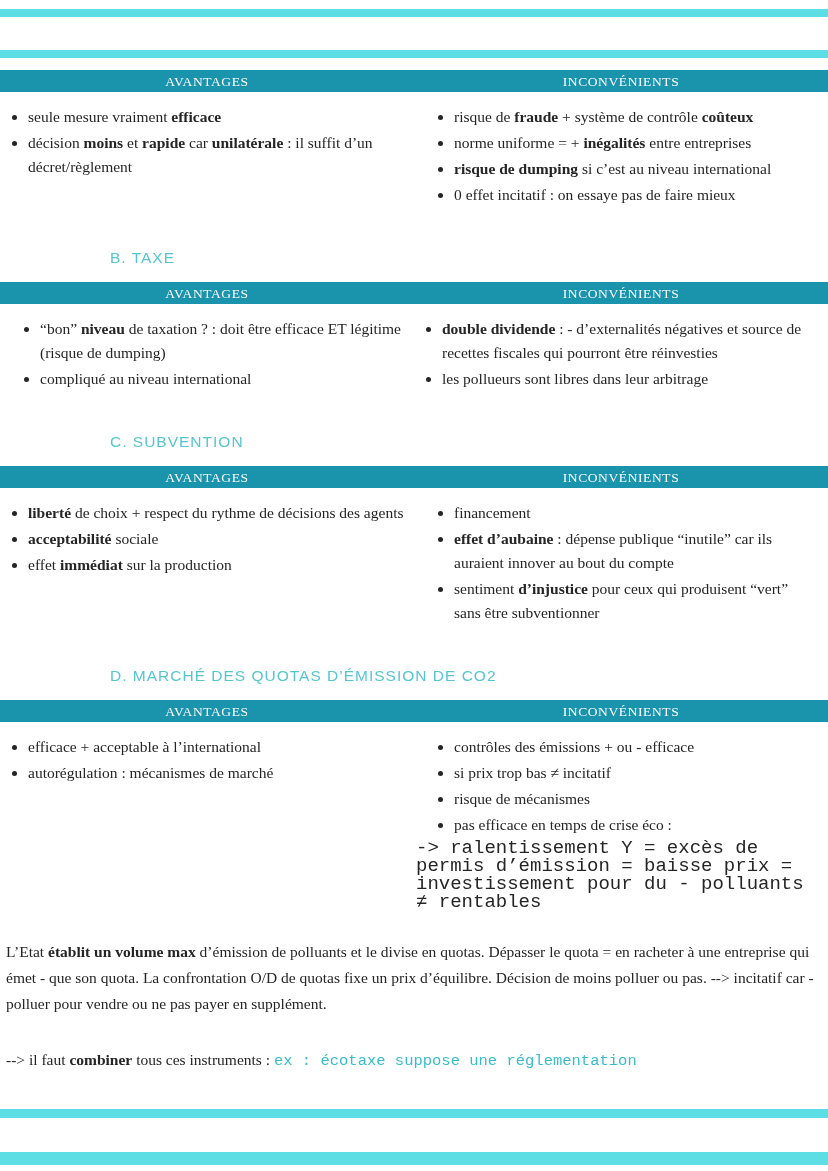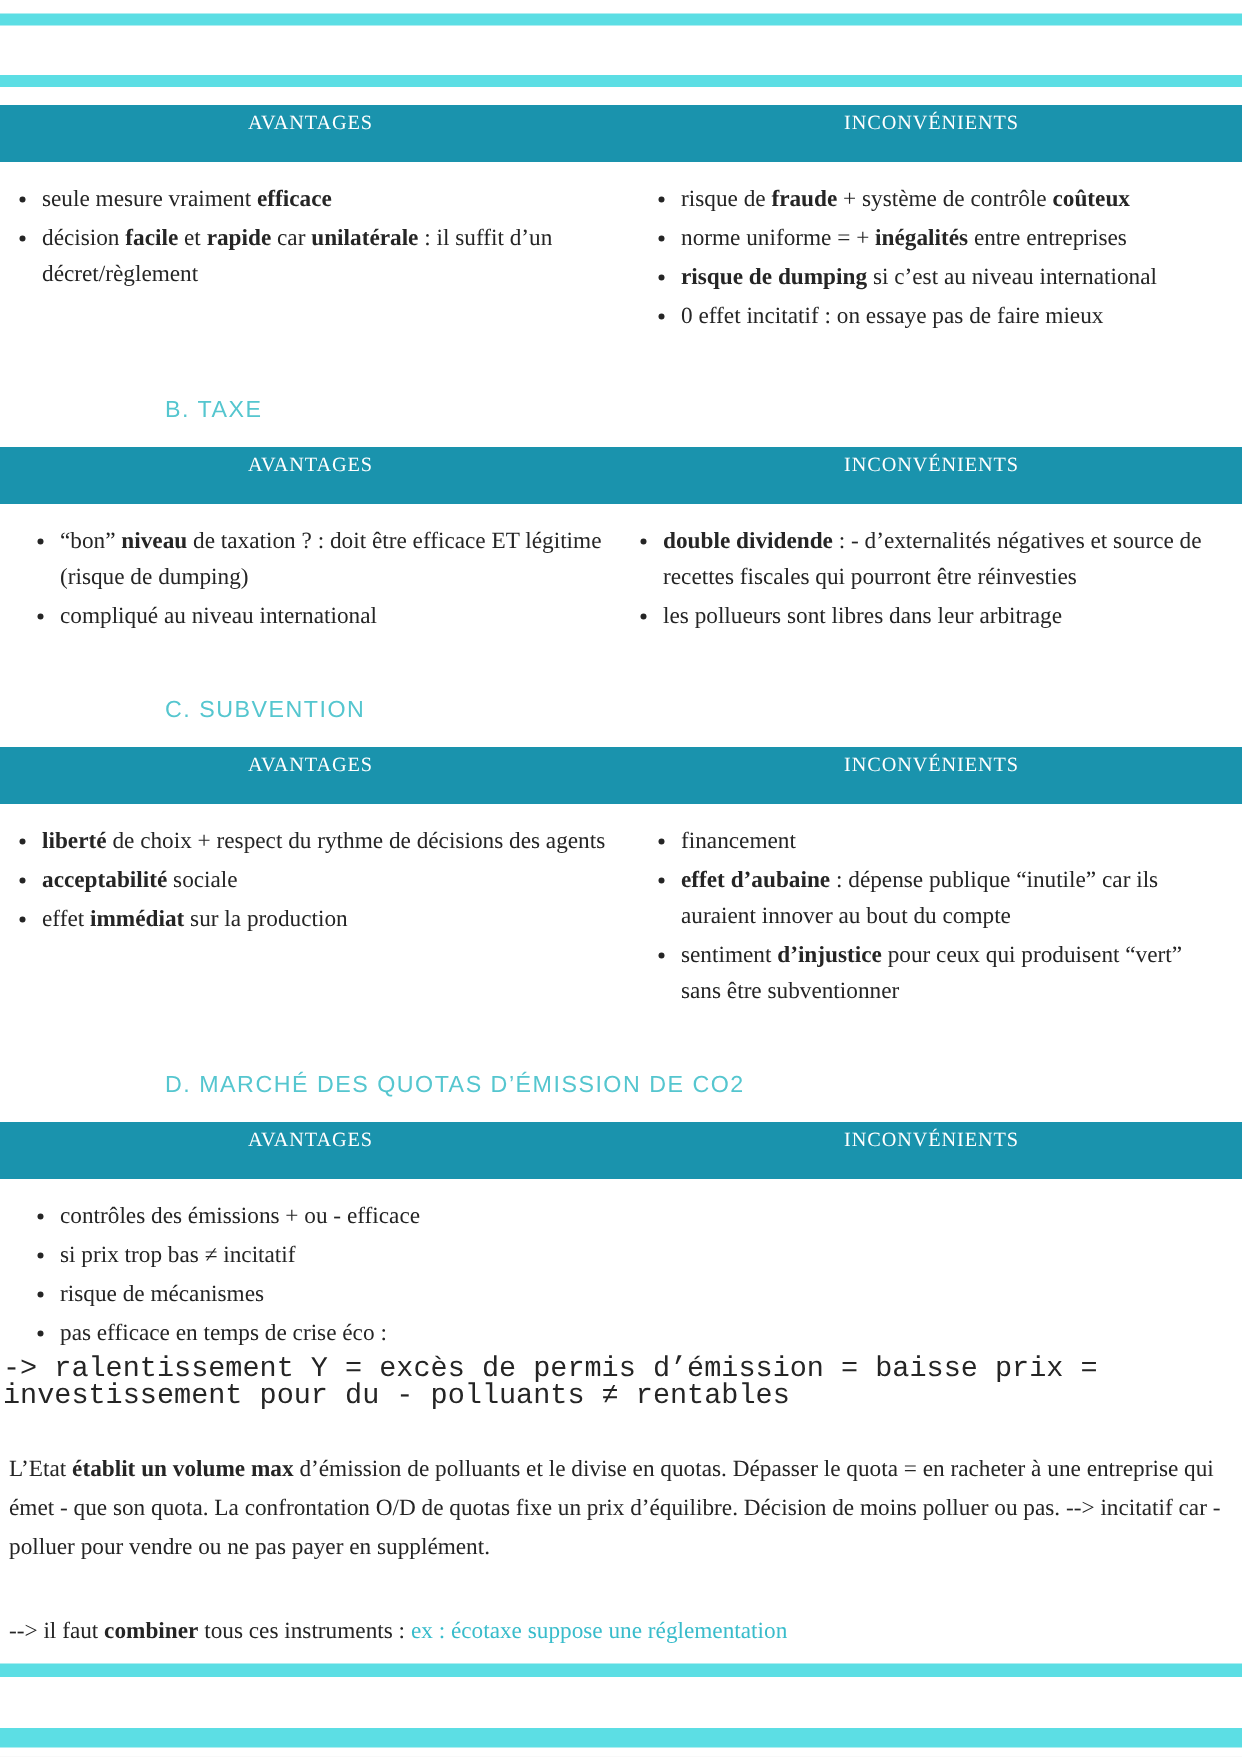--- a/index.html
+++ b/index.html
@@ -31,21 +31,21 @@
   }
   .bar-top-1{top:9px;height:8px;}
   .bar-top-2{top:50px;height:8px;}
   .bar-bottom-1{top:1109px;height:9px;}
   .bar-bottom-2{top:1152px;height:13px;}
 
   .content{padding-top:70px;}
 
   .cmp-head{
     display:flex;
-    height:38px;
+    height:22px;
     background:var(--header-bar);
   }
   .cmp-head-cell{
     flex:1;
     color:var(--header-text);
     text-align:center;
     font-size:13.5px;
     line-height:23px;
     letter-spacing:0.6px;
     font-family:"Liberation Serif","DejaVu Serif",serif;
@@ -83,21 +83,21 @@
     color:var(--section-heading);
   }
   .paragraph{
     margin:12px 8px 0 6px;
     font-size:15.5px;
     line-height:26px;
   }
   .paragraph.indented{text-indent:8px;}
   .conclusion{margin-top:30px;}
   b{font-weight:700;}
-  .teal-text{color:var(--teal-text);}
+  .teal-text{color:var(--teal-text);font-family:Liberation Mono, monospace;}
 </style>
 </head>
 <body>
 
 <div class="page">
 
   <div class="accent-bar bar-top-1"></div>
   <div class="accent-bar bar-top-2"></div>
 
   <main class="content">
@@ -105,21 +105,21 @@
     <section>
       <div class="cmp-table">
         <div class="cmp-head">
           <div class="cmp-head-cell">AVANTAGES</div>
           <div class="cmp-head-cell">INCONVÉNIENTS</div>
         </div>
         <div class="cmp-body">
           <div class="cmp-col">
             <ul class="bullet-list">
                 <li>seule mesure vraiment <b>efficace</b></li>
-                <li>décision <b>facile</b> et <b>rapide</b> car <b>unilatérale</b> : il suffit d’un décret/règlement</li>
+                <li>décision <b>moins</b> et <b>rapide</b> car <b>unilatérale</b> : il suffit d’un décret/règlement</li>
               </ul>
           </div>
           <div class="cmp-col cmp-col-right">
             <ul class="bullet-list">
                 <li>risque de <b>fraude</b> + système de contrôle <b>coûteux</b></li>
                 <li>norme uniforme = + <b>inégalités</b> entre entreprises</li>
                 <li><b>risque de dumping</b> si c’est au niveau international</li>
                 <li>0 effet incitatif : on essaye pas de faire mieux</li>
               </ul>
           </div>
@@ -178,20 +178,26 @@
     </section>
 
     <section>
       <h2 class="section-heading">D. MARCHÉ DES QUOTAS D’ÉMISSION DE CO2</h2>
       <div class="cmp-table">
         <div class="cmp-head">
           <div class="cmp-head-cell">AVANTAGES</div>
           <div class="cmp-head-cell">INCONVÉNIENTS</div>
         </div>
         <div class="cmp-body">
+          <div class="cmp-col">
+            <ul class="bullet-list">
+                <li>efficace + acceptable à l’international</li>
+                <li>autorégulation : mécanismes de marché</li>
+              </ul>
+          </div>
           <div class="cmp-col cmp-col-right">
             <ul class="bullet-list">
                 <li>contrôles des émissions + ou - efficace</li>
                 <li>si prix trop bas ≠ incitatif</li>
                 <li>risque de mécanismes</li>
                 <li>pas efficace en temps de crise éco :</li>
               </ul>
             <p class="col-note">-&gt; ralentissement Y = excès de permis d’émission = baisse prix = investissement pour du - polluants ≠ rentables</p>
           </div>
         </div>

